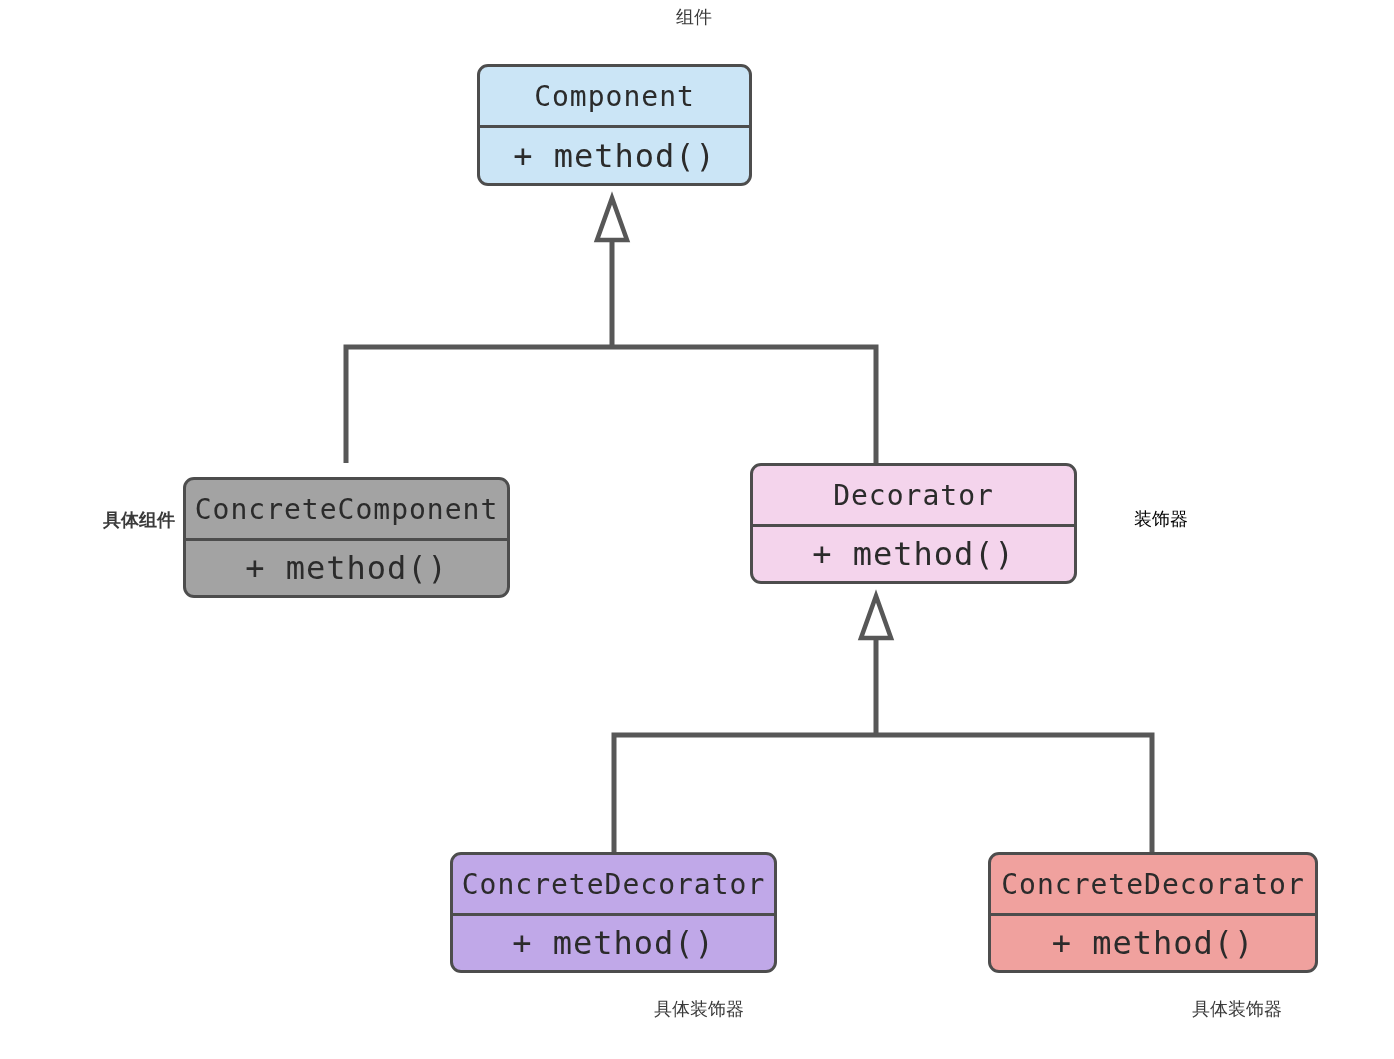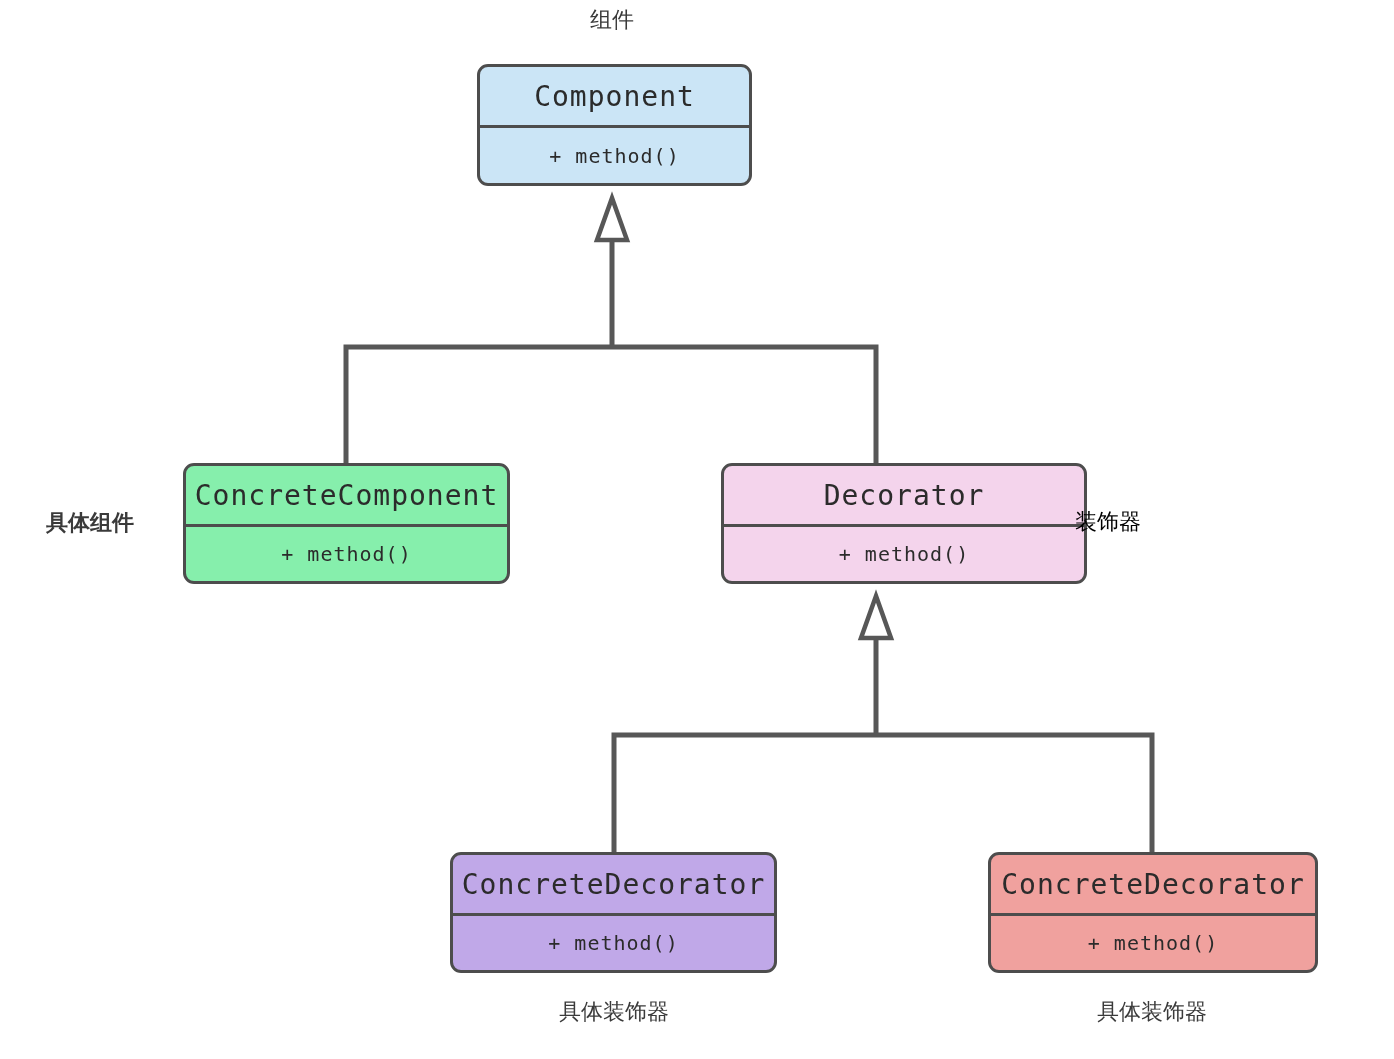--- a/index.html
+++ b/index.html
@@ -47,34 +47,34 @@
     align-items: center;
     justify-content: center;
     font-size: 28px;
     letter-spacing: 1px;
   }
   .class-box .class-method-row {
     flex: 1 1 auto;
     display: flex;
     align-items: center;
     justify-content: center;
-    font-size: 20px;
+    font-size: 32px;
     letter-spacing: 1px;
   }
   .cn-label {
     position: absolute;
     font-family: "Liberation Sans", "DejaVu Sans", sans-serif;
-    font-size: 22px;
-    text-align: center;
+    font-size: 18px;
+    text-align: right;
     white-space: nowrap;
   }
   
   #box-component            { left: 477px; top:  64px; width: 275px; height: 122px; }
   #box-concrete-component   { left: 183px; top: 463px; width: 327px; height: 121px; }
-  #box-decorator            { left: 721px; top: 463px; width: 366px; height: 121px; }
+  #box-decorator            { left: 750px; top: 463px; width: 327px; height: 121px; }
   #box-concrete-decorator-l { left: 450px; top: 852px; width: 327px; height: 121px; }
   #box-concrete-decorator-r { left: 988px; top: 852px; width: 330px; height: 121px; }
 
   #label-component            { left: 512px; top:   5px; width: 200px; }
   #label-concrete-component   { left:   5px; top: 508px; width: 170px; font-weight: bold; }
   #label-decorator            { left: 1028px; top: 507px; width: 160px; }
   #label-concrete-decorator-l { left: 484px; top: 997px; width: 260px; }
   #label-concrete-decorator-r { left: 1022px; top: 997px; width: 260px; }
 </style>
 </head>
@@ -89,21 +89,21 @@
 
     <path class="edge-line" d="M614 852 L614 735 L1152 735 L1152 852 M876 735 L876 636" style="stroke: rgb(87, 87, 87);"></path>
     <polygon class="arrow-head" points="876,596 861,638 891,638" style="stroke: rgb(87, 87, 87); fill: rgb(255, 255, 255);"></polygon>
   </svg>
 
   <div class="class-box" id="box-component" style="background: rgb(203, 229, 246); border-color: rgb(77, 77, 77);">
     <div class="class-title-row" style="border-bottom-color: rgb(77, 77, 77);">Component</div>
     <div class="class-method-row">+ method()</div>
   </div>
 
-  <div class="class-box" id="box-concrete-component" style="background: #86efac; border-color: rgb(77, 77, 77);">
+  <div class="class-box" id="box-concrete-component" style="background: #a3a3a3; border-color: rgb(77, 77, 77); margin-top: 14px;">
     <div class="class-title-row" style="border-bottom-color: rgb(77, 77, 77);">ConcreteComponent</div>
     <div class="class-method-row">+ method()</div>
   </div>
 
   <div class="class-box" id="box-decorator" style="background: rgb(244, 212, 236); border-color: rgb(77, 77, 77);">
     <div class="class-title-row" style="border-bottom-color: rgb(77, 77, 77);">Decorator</div>
     <div class="class-method-row">+ method()</div>
   </div>
 
   <div class="class-box" id="box-concrete-decorator-l" style="background: rgb(192, 168, 232); border-color: rgb(77, 77, 77);">

